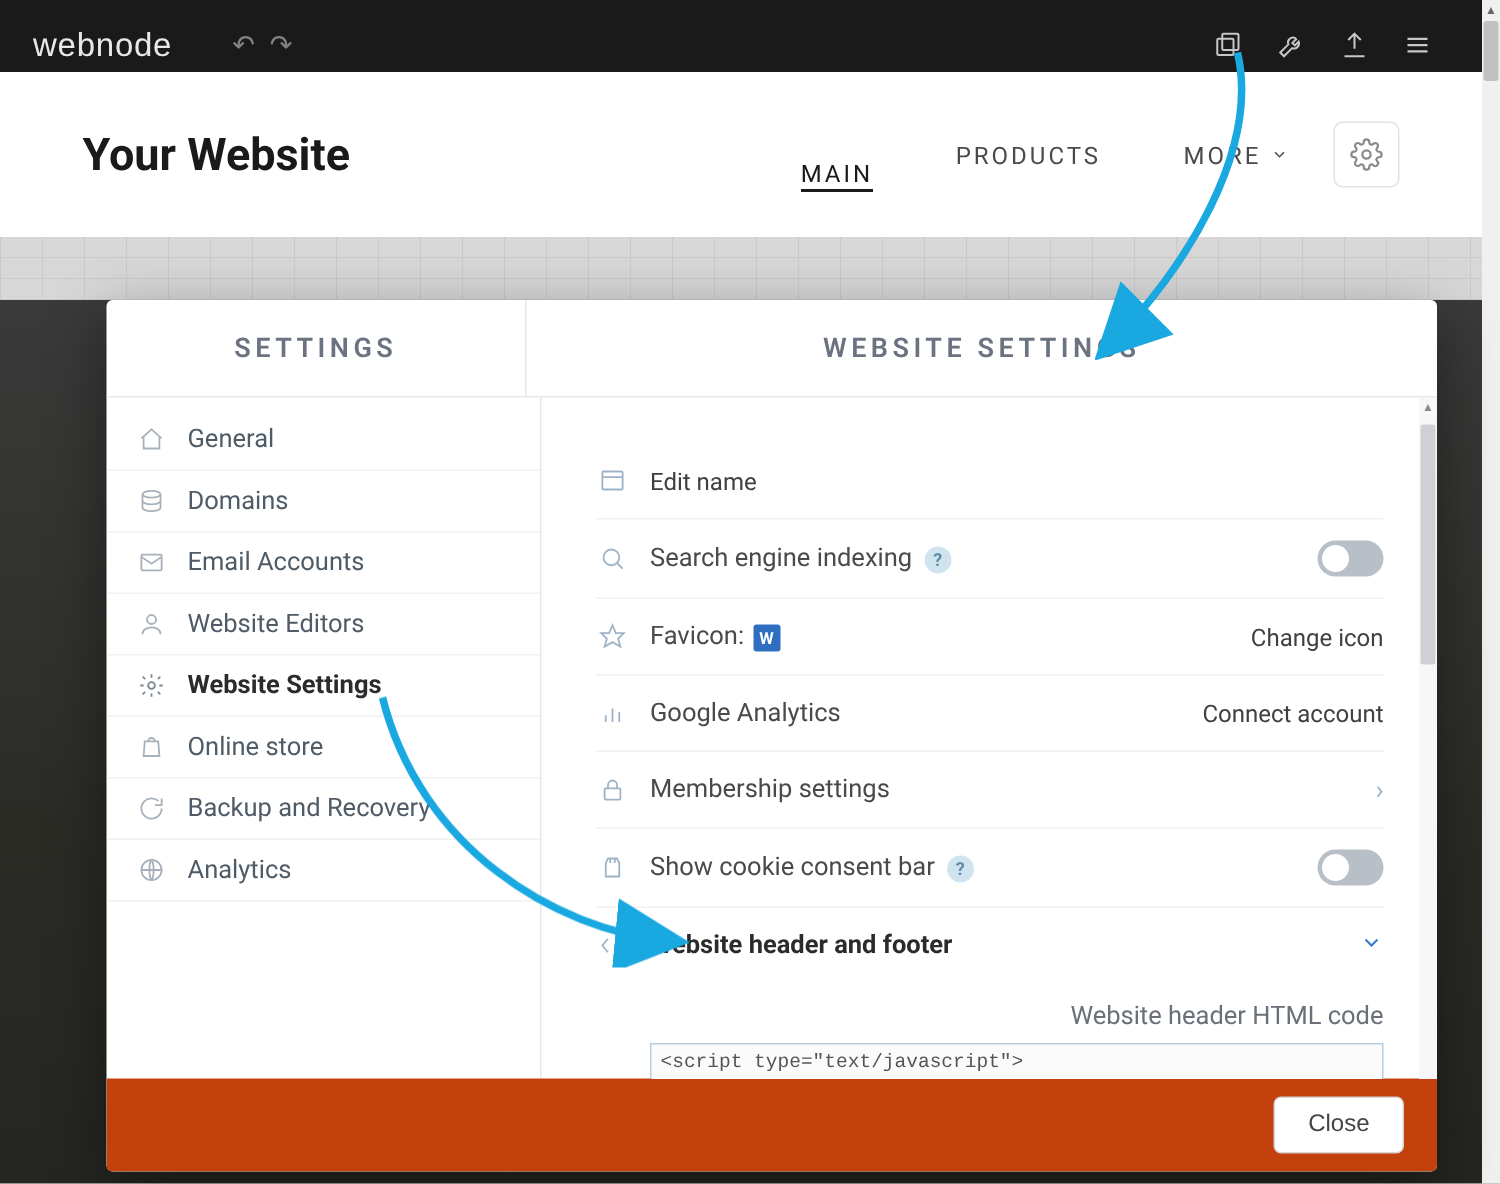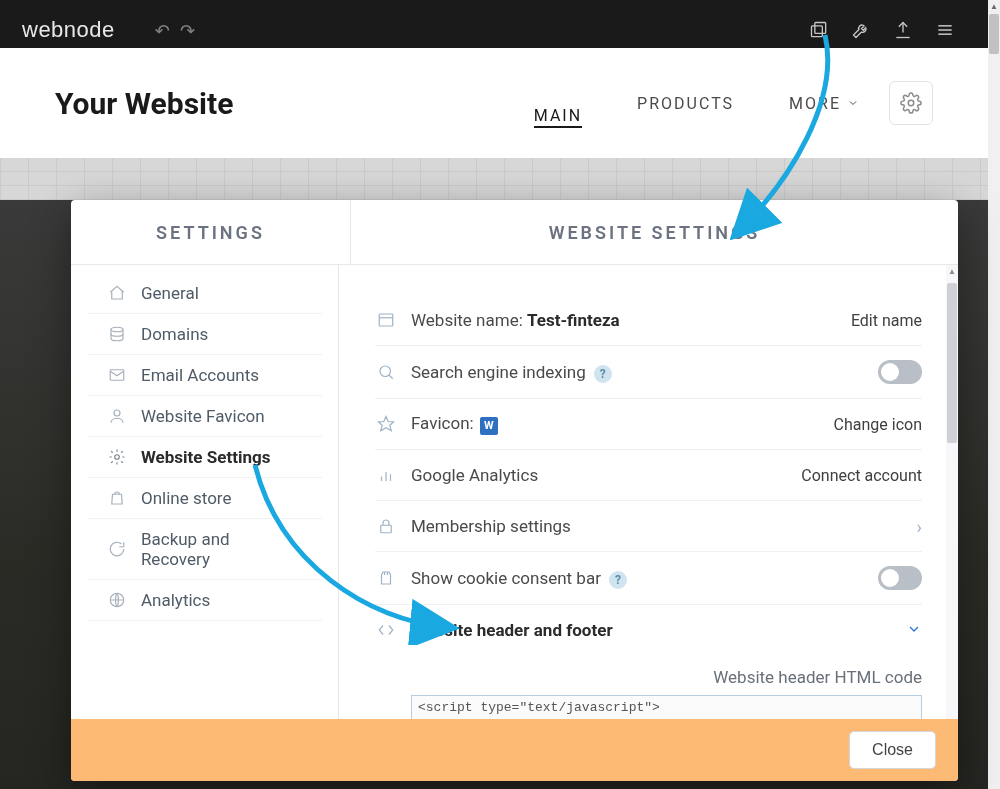--- a/index.html
+++ b/index.html
@@ -32,21 +32,21 @@
 
 
 .dim { position: absolute; top: 200px; left: 0; right: 12px; bottom: 0; background: linear-gradient(180deg,#3a3a3a 0,#2b2b26 60%, #252522 100%); }
 
 
 .modal { position: absolute; top: 200px; left: 42px; right: 42px; bottom: 8px; background: #fff; border-radius: 4px; box-shadow: 0 12px 40px rgba(0,0,0,0.4); display: flex; flex-direction: column; overflow: hidden; margin-left: 29px; }
 .modal-header { display: flex; height: 65px; border-bottom: 1px solid #e8e8e8; }
 .modal-header .left { width: 280px; border-right: 1px solid #e8e8e8; display: flex; align-items: center; justify-content: center; color: #6b7280; letter-spacing: 3px; font-size: 18px; font-weight: 600; }
 .modal-header .right { flex: 1; display: flex; align-items: center; justify-content: center; color: #6b7280; letter-spacing: 3px; font-size: 18px; font-weight: 600; position: relative; }
 .modal-body { flex: 1; display: flex; min-height: 0; }
-.sidebar { width: 268px; border-right: 1px solid #e8e8e8; overflow-y: auto; padding: 8px 16px; }
+.sidebar { width: 290px; border-right: 1px solid #e8e8e8; overflow-y: auto; padding: 8px 0; }
 .sidebar .item { display: flex; align-items: center; gap: 14px; padding: 10px 20px; color: #4f5b66; font-size: 17px; cursor: pointer; border-bottom: 1px solid #f1f1f1; }
 .sidebar .item .ic { width: 20px; height: 20px; color: #a7b1bb; display: flex; align-items: center; justify-content: center; }
 .sidebar .item.active { color: #2b2b2b; font-weight: 700; }
 .sidebar .item.active .ic { color: #7d8791; }
 
 .content { flex: 1; position: relative; overflow: hidden; }
 .content-inner { position: absolute; inset: 0; overflow-y: auto; padding: 30px 36px 10px 36px; }
 .content-scroll { position: absolute; top: 0; right: 0; width: 12px; bottom: 0; background: #f7f7fa; }
 .content-scroll .st { position:absolute; top:2px; left:0; right:0; text-align:center; color:#8a8a8a; font-size:8px; }
 .content-scroll .sthumb { position:absolute; top:18px; left:1px; right:1px; height:160px; background:#cfcfd6; border-radius:2px; }
@@ -63,21 +63,21 @@
 .row.expandable.open .chev { color: #2f7ad1; }
 .row.noborder { border-bottom: none; }
 
 .sub-label { color: #697079; font-size: 17px; margin: 12px 0 8px 36px; text-align: right; }
 
 .codearea { margin-left: 36px; width: calc(100% - 36px); height: 60px; border: 1px solid #b6cde0; background: #fbfbfb; font-family: "Courier New", monospace; font-size: 13px; color: #555; padding: 3px 6px; resize: none; overflow-y: scroll; line-height: 1.35; }
 
 .help-bubble { display:inline-flex; width:18px; height:18px; background:#cfe4ef; color:#5c8ca8; border-radius:50%; align-items:center; justify-content:center; font-size:12px; font-weight:700; margin-left:8px; }
 .fav-square { display:inline-flex; width:18px; height:18px; background:#2f6fbf; color:#fff; align-items:center; justify-content:center; font-size:11px; font-weight:700; margin-left:6px; border-radius:2px; }
 
-.modal-footer { padding: 12px 22px; display:flex; justify-content:flex-end; background:#fdba74; }
+.modal-footer { padding: 12px 22px; display:flex; justify-content:flex-end; background:#c2410c; }
 .modal-footer .close-btn { border:1px solid #d6d6d6; background:#fff; border-radius:5px; padding:9px 22px; font-size:16px; color:#444; cursor:pointer; }
 
 
 .arrow-svg { position:absolute; pointer-events:none; }
 
 </style>
 </head>
 <body>
 
 <div class="appbar">
@@ -177,21 +177,21 @@
           </span>
         <span>Email Accounts</span>
       </div>
       <div class="item">
         <span class="ic">
             <svg width="18" height="18" viewBox="0 0 24 24" fill="none" stroke="currentColor" stroke-width="1.6">
               <circle cx="12" cy="8" r="4"></circle>
               <path d="M4 21c0-4 4-6 8-6s8 2 8 6"></path>
             </svg>
           </span>
-        <span>Website Favicon</span>
+        <span>Website Editors</span>
       </div>
       <div class="item active">
         <span class="ic">
             <svg width="18" height="18" viewBox="0 0 24 24" fill="none" stroke="currentColor" stroke-width="1.6">
               <circle cx="12" cy="12" r="3"></circle>
               <path d="M12 2v3M12 19v3M4.2 4.2l2.1 2.1M17.7 17.7l2.1 2.1M2 12h3M19 12h3M4.2 19.8l2.1-2.1M17.7 6.3l2.1-2.1"></path>
             </svg>
           </span>
         <span>Website Settings</span>
       </div>
@@ -227,21 +227,20 @@
     <div class="content">
       <div class="content-inner">
 
         <div class="row">
           <span class="ric">
               <svg width="18" height="18" viewBox="0 0 24 24" fill="none" stroke="currentColor" stroke-width="1.6">
                 <rect x="3" y="4" width="18" height="16" rx="1"></rect>
                 <line x1="3" y1="9" x2="21" y2="9"></line>
               </svg>
             </span>
-          <span class="rtxt"><span>Website name:</span> <span class="strong">Test-finteza</span></span>
           <span class="action">Edit name</span>
         </div>
 
         <div class="row">
           <span class="ric">
               <svg width="18" height="18" viewBox="0 0 24 24" fill="none" stroke="currentColor" stroke-width="1.6">
                 <circle cx="11" cy="11" r="7"></circle>
                 <line x1="21" y1="21" x2="16" y2="16"></line>
               </svg>
             </span>

